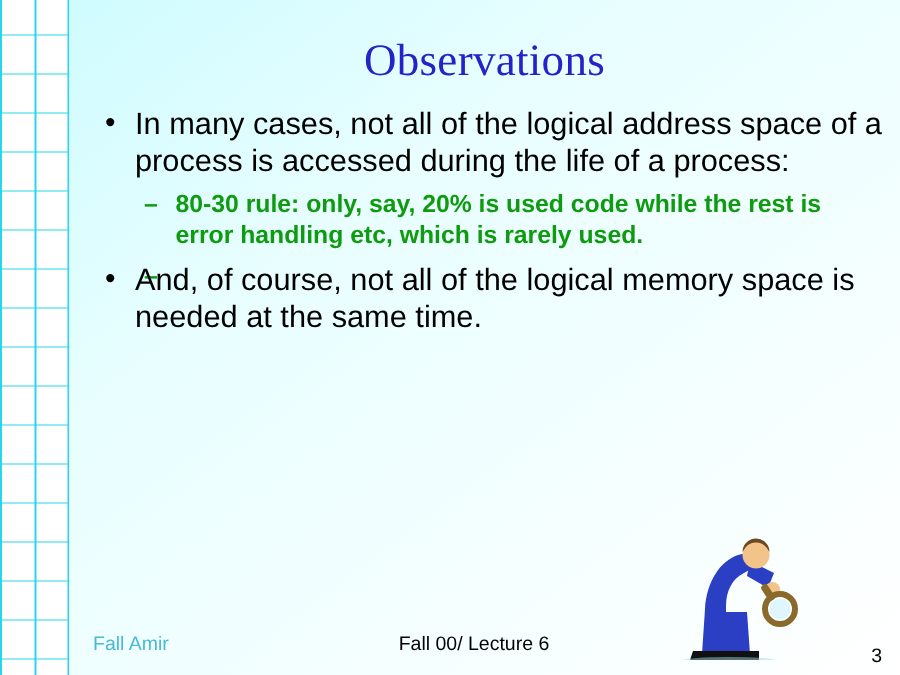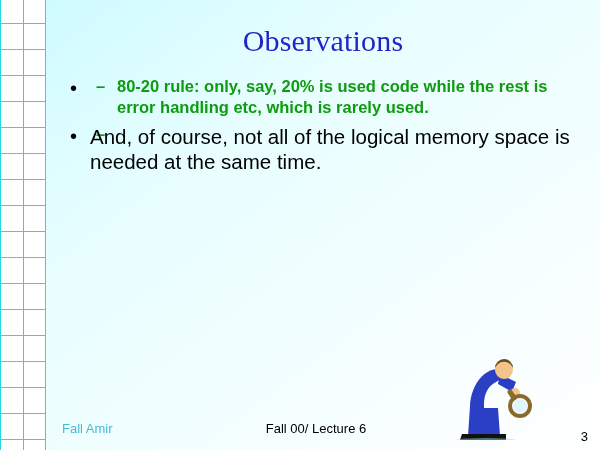--- a/index.html
+++ b/index.html
@@ -153,25 +153,26 @@
   <div id="grid-band"></div>
   <div id="grid-band-edge"></div>
 
   <div id="title">Observations</div>
 
   <div id="content">
     <ul class="lvl1">
 
       <li>
         <span class="bullet1">•</span>
+        <span>In many cases, not all of the logical address space of a process is accessed during the life of a process:</span>
 
         <ul class="lvl2">
           <li>
             <span class="bullet2">–</span>
-            <span>80-20 rule: only, say, 20% is used code while the rest is error handling etc, which is rarely used.</span>
+            <span>80-30 rule: only, say, 20% is used code while the rest is error handling etc, which is rarely used.</span>
           </li>
           <li class="spacer-item">
             <span class="bullet2">–</span>
           </li>
         </ul>
       </li>
 
       <li>
         <span class="bullet1">•</span>
         <span>And, of course, not all of the logical memory space is needed at the same time.</span>

